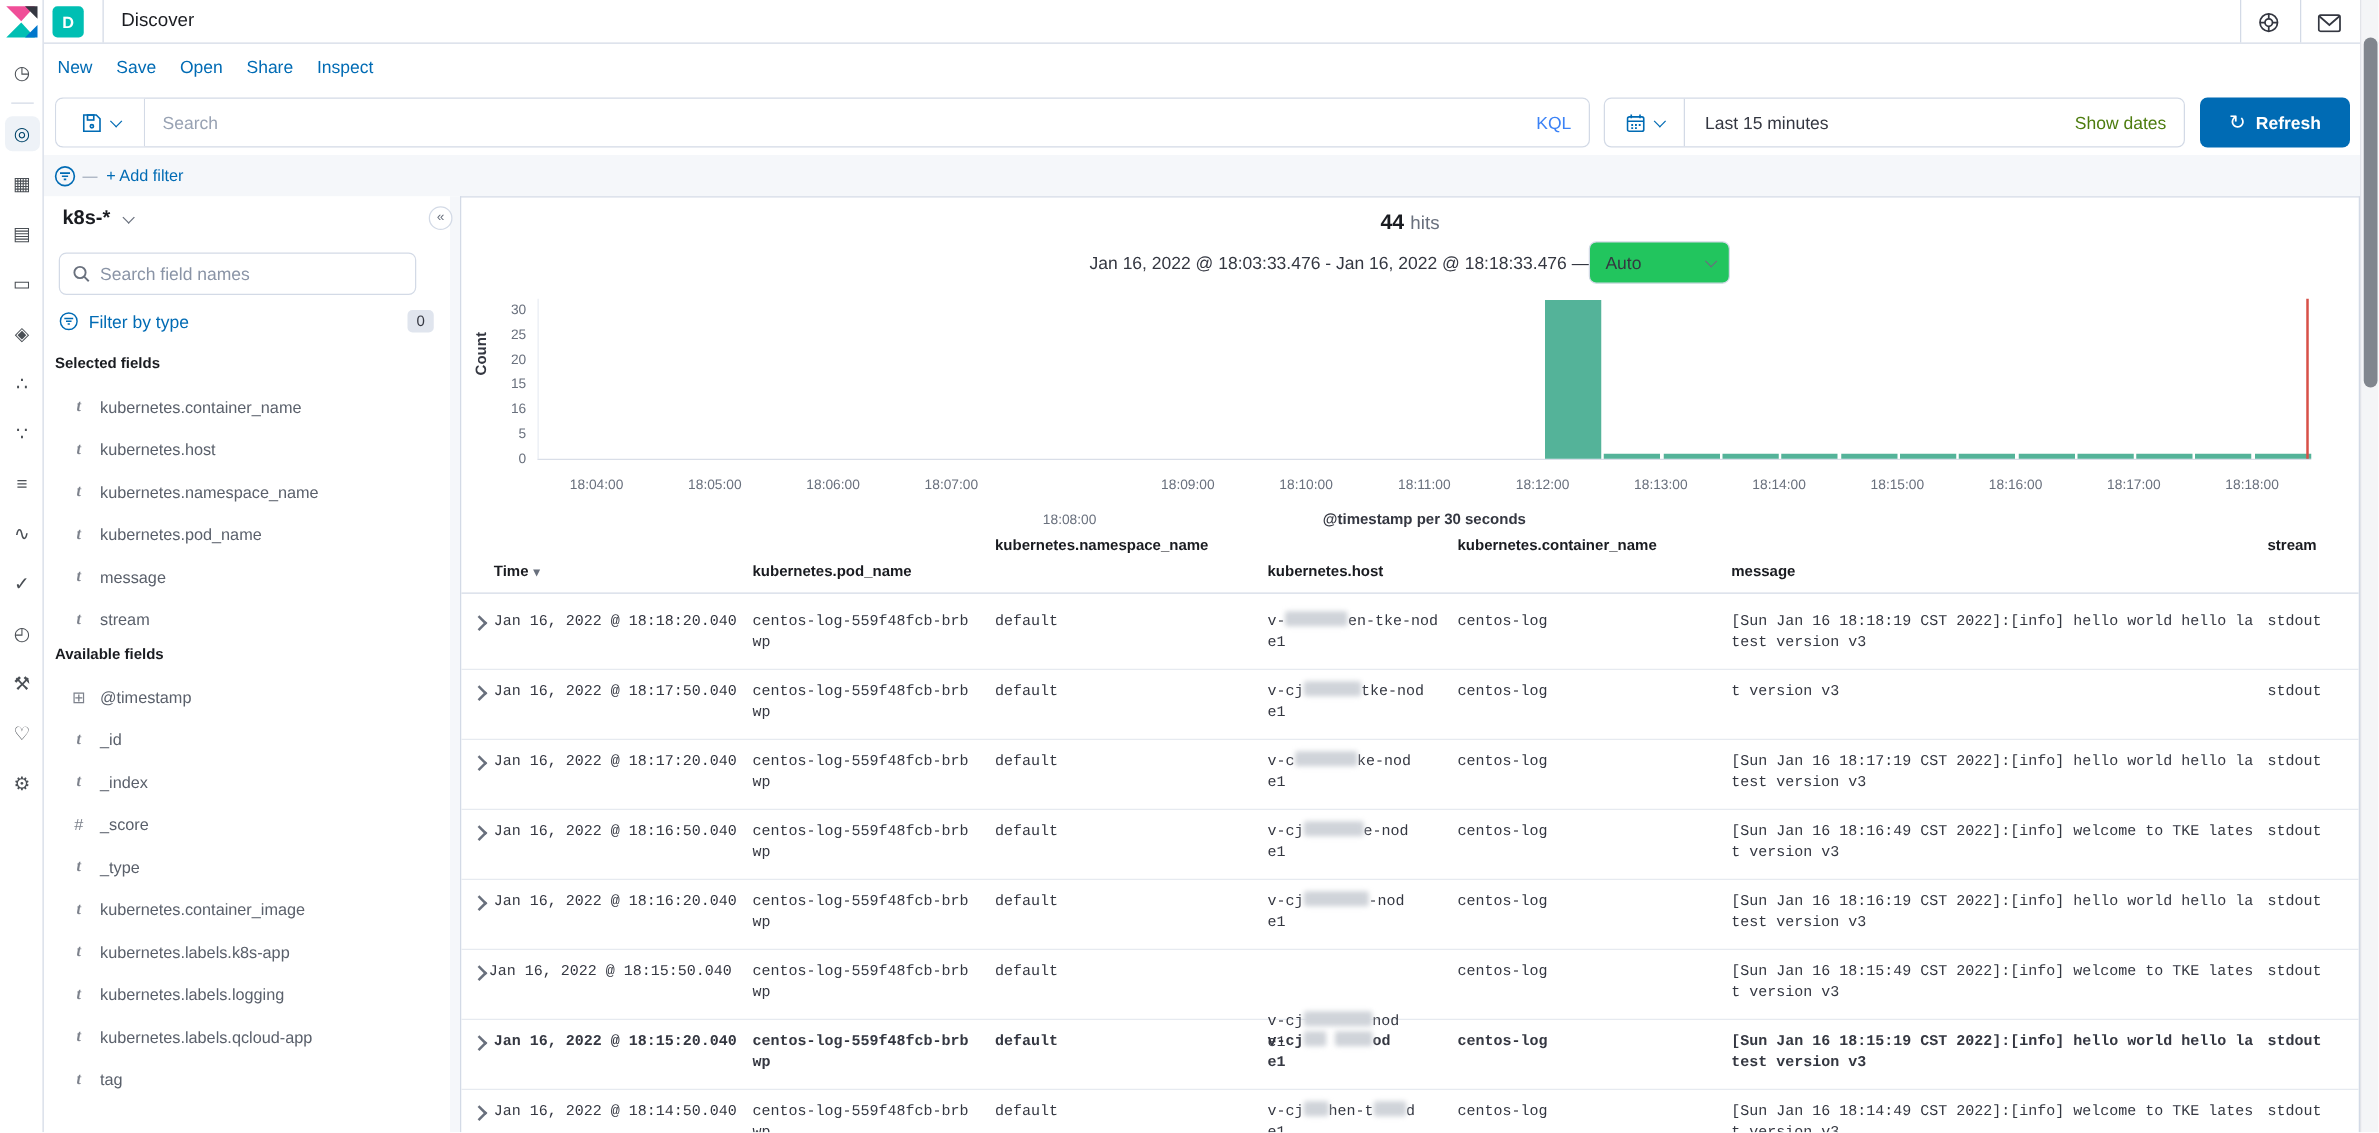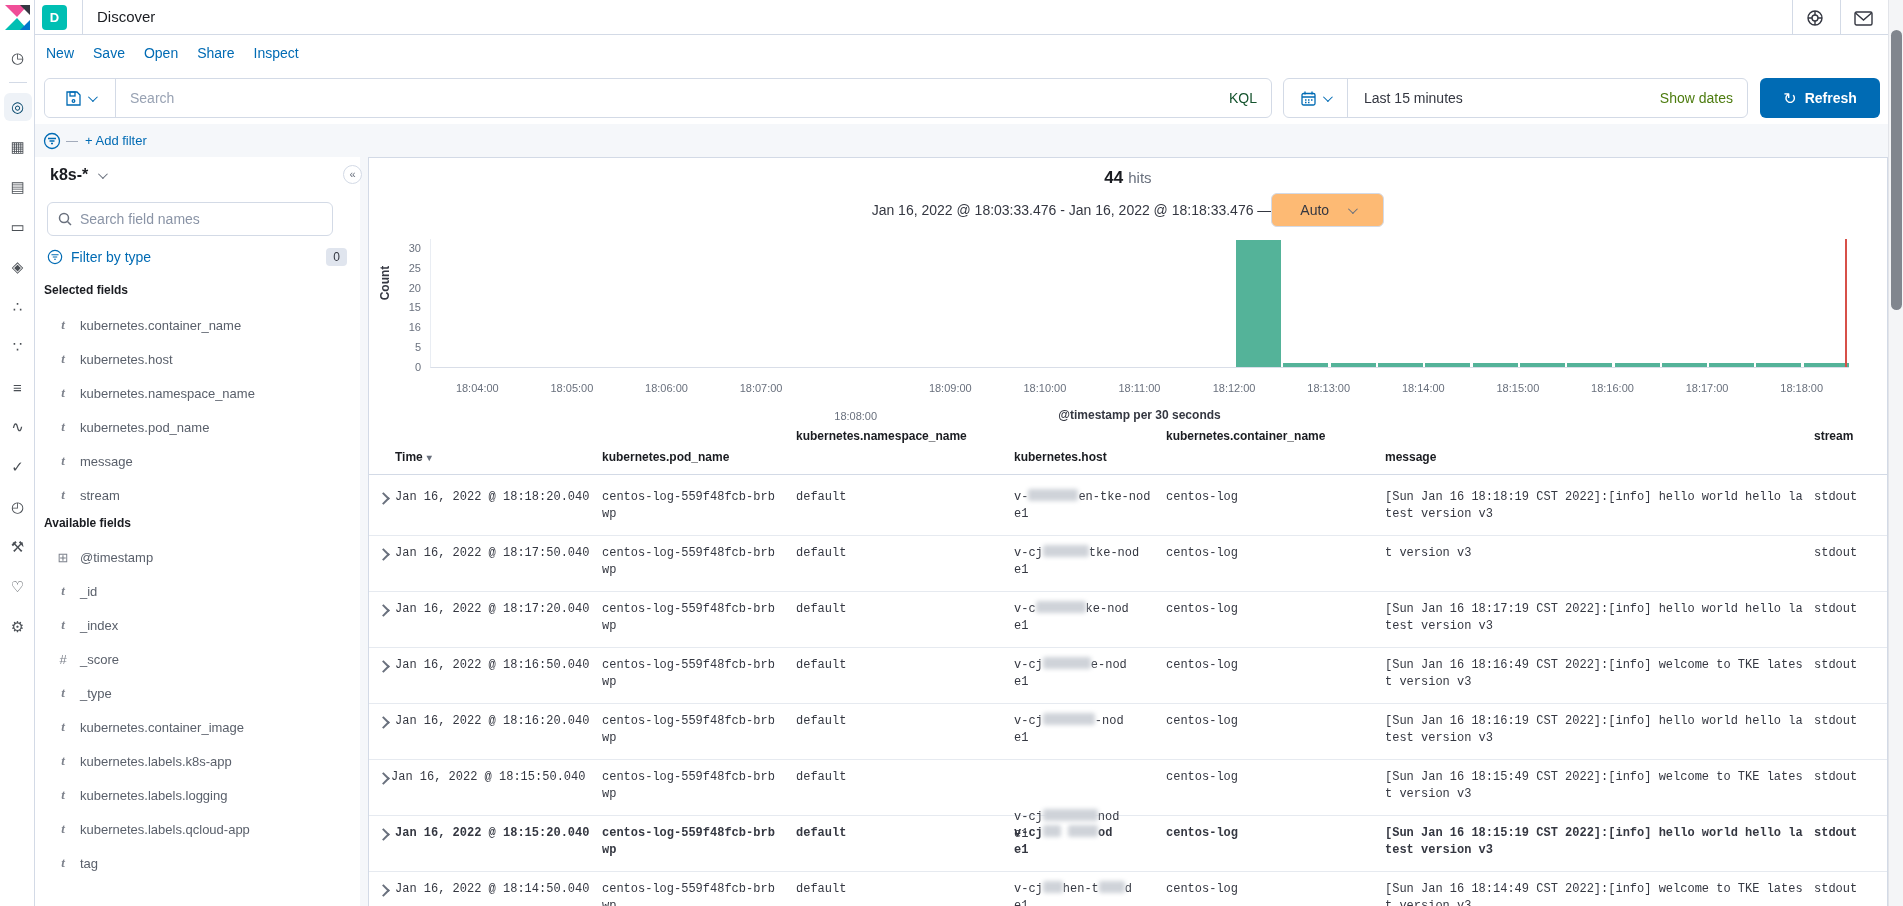--- a/index.html
+++ b/index.html
@@ -27,21 +27,21 @@
   
   .nav-row { position:absolute; left:35px; right:0; top:40px; height:26px; display:flex; align-items:center; padding-left:11px; gap:19px; background:#fff; }
   .nav-link { color:#006BB4; font-size:14px; text-decoration:none; cursor:pointer; }
 
   
   .query-row { position:absolute; left:35px; right:15px; top:70px; height:54px; background:#fff; }
   .search-wrap { position:absolute; left:9px; top:8px; width:1228px; height:40px; border:1px solid #D3DAE6; border-radius:6px; background:#fff; display:flex; align-items:center; }
   .save-addon { width:71px; height:100%; border-right:1px solid #D3DAE6; display:flex; align-items:center; justify-content:center; gap:7px; cursor:pointer; background:#fff; border-radius:6px 0 0 6px; }
   .search-input { flex:1; border:none; outline:none; font-size:14px; padding:0 14px; color:#343741; background:transparent; font-family:"Liberation Sans",sans-serif; }
   .search-input::placeholder { color:#98A2B3; }
-  .kql { padding:0 14px; font-size:14px; color:#14532d; cursor:pointer; }
+  .kql { padding:0 14px; font-size:14px; color:#3b82f6; cursor:pointer; }
   .date-group { position:absolute; left:1248px; top:8px; width:465px; height:40px; border:1px solid #D3DAE6; border-radius:6px; background:#fff; display:flex; align-items:center; }
   .cal-addon { width:64px; height:100%; border-right:1px solid #D3DAE6; display:flex; align-items:center; justify-content:center; gap:7px; cursor:pointer; }
   .date-text { flex:1; font-size:14px; color:#343741; padding-left:16px; cursor:pointer; }
   .show-dates { font-size:14px; color:#4d7c0f; padding-right:14px; cursor:pointer; }
   .refresh-btn { position:absolute; left:1725px; top:8px; width:120px; height:40px; background:#006BB4; color:#fff; border:none; border-radius:6px;
                  font-size:14px; font-weight:bold; cursor:pointer; display:flex; align-items:center; justify-content:center; gap:8px; font-family:"Liberation Sans",sans-serif; }
 
   
   .filter-row { position:absolute; left:35px; right:15px; top:124px; height:33px; background:#F5F7FA; display:flex; align-items:center; padding-left:8px; }
   .filter-dash { color:#98A2B3; font-size:12px; margin:0 7px 0 5px; }
@@ -68,21 +68,21 @@
   .ficon.t { font-style:italic; font-family:"Liberation Serif",serif; font-weight:bold; }
   .fname { font-size:13px; color:#5a606b; white-space:nowrap; }
 
   
   .main { position:absolute; left:333px; top:0; right:0; bottom:0; background:#fff; border:1px solid #D3DAE6; border-bottom:none; overflow:hidden; }
   .hits-row { position:absolute; left:0; right:0; top:10px; text-align:center; }
   .hits-count { font-size:17px; font-weight:bold; color:#1a1c21; }
   .hits-label { font-size:15px; color:#69707D; margin-left:5px; }
   .range-row { position:absolute; left:0; right:0; top:32px; height:40px; display:flex; align-items:center; justify-content:center; }
   .range-text { font-size:14px; color:#343741; }
-  .interval-select { width:113px; height:34px; border:1px solid #D3DAE6; border-radius:6px; background:#fdba74; display:flex; align-items:center; padding:0 28px; cursor:pointer; }
+  .interval-select { width:113px; height:34px; border:1px solid #D3DAE6; border-radius:6px; background:#22c55e; display:flex; align-items:center; padding:0 12px; cursor:pointer; }
   .interval-value { flex:1; font-size:14px; color:#343741; }
 
   
   .ylab { position:absolute; left:-14px; top:118px; transform:rotate(-90deg); font-size:12px; font-weight:bold; color:#343741; width:60px; text-align:center; }
   .ytick { position:absolute; width:34px; text-align:right; font-size:11px; color:#69707D; }
   .plot { position:absolute; left:61px; top:81px; width:1419px; height:129px; border-left:1px solid #E9EDF3; border-bottom:1px solid #D9DEE8; }
   .bar { position:absolute; bottom:0; background:#54B399; }
   .nowline { position:absolute; width:2px; top:0; bottom:0; }
   .xtick { position:absolute; top:224px; width:70px; text-align:center; font-size:11px; color:#69707D; }
   .xlabel { position:absolute; top:250px; left:61px; width:1419px; text-align:center; font-size:12px; font-weight:bold; color:#343741; }

